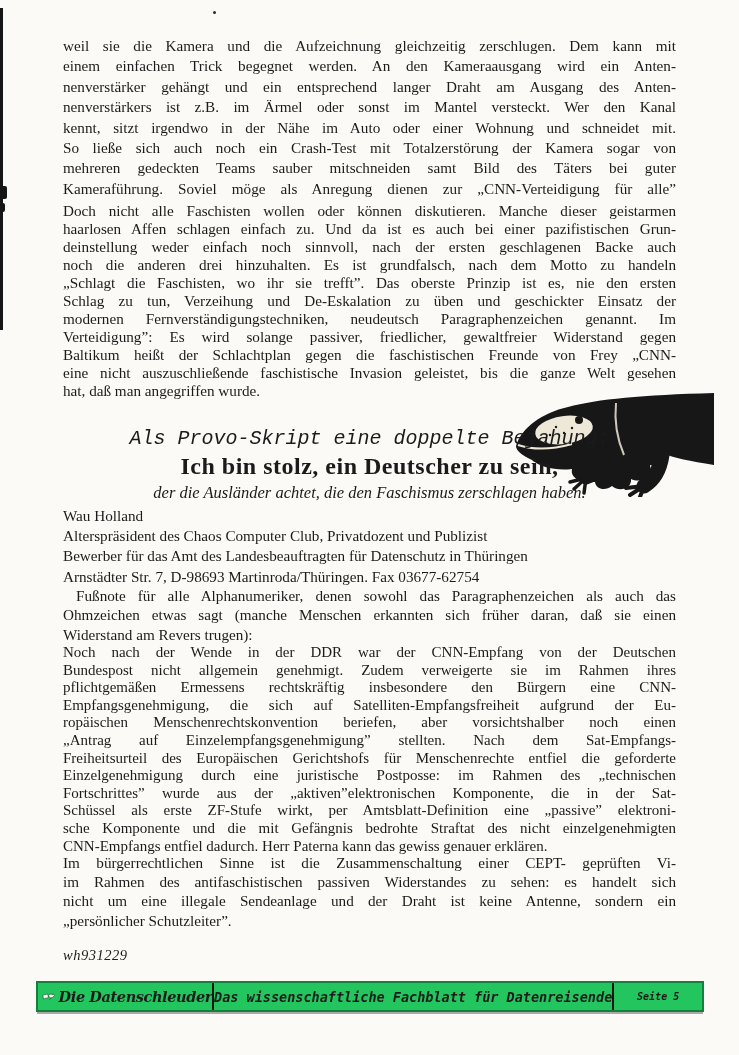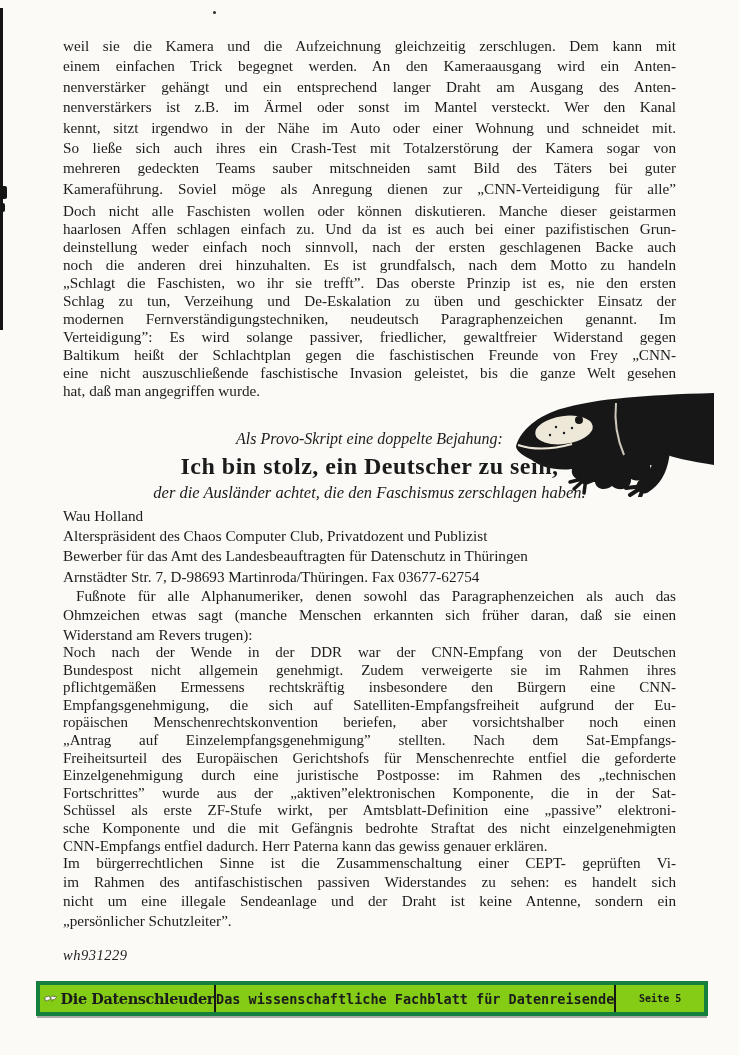--- a/index.html
+++ b/index.html
@@ -22,33 +22,34 @@
   .jline{
     white-space:nowrap;
     text-align:justify;text-align-last:justify;text-justify:inter-word;
   }
   .jline.last{text-align-last:left;}
   .jall .jline.last{text-align-last:justify;}
   .plain .jline{text-align:left;text-align-last:left;}
   .indent1 .jline:first-child{text-indent:13px;}
 
   .prov{position:absolute;left:63px;width:613px;text-align:center;}
-  .kicker{font-style:italic;font-size:16px;line-height:22px;}
+  .kicker{font-style:italic;font-size:20px;line-height:22px;font-family:Liberation Mono, monospace;}
   .title{margin:0;font-size:24px;font-weight:bold;line-height:32px;letter-spacing:.5px;}
   .subtitle{font-style:italic;font-size:16.5px;line-height:22px;}
 
   .whcode{position:absolute;left:63px;top:947px;font-style:italic;font-size:14.5px;letter-spacing:.5px;}
 
   .lizard{position:absolute;right:0;top:383px;width:202px;height:114px;}
 
   
   .footer{
     position:absolute;left:36px;top:981px;width:664px;height:27px;
-    border:4px solid #15803d;display:flex;align-items:stretch;background:#84cc16;
+    border:2px solid #15803d;display:flex;align-items:stretch;background:#22c55e;
     box-shadow:0 3px 0 -1px rgba(20,20,20,.35);
+    font-style:italic;
   }
   .cell{display:flex;align-items:center;justify-content:center;}
   .logo-cell{width:170px;border-right:2px solid #151515;gap:2px;justify-content:flex-start;padding-left:4px;}
   .logo-text{
     font-family:"DejaVu Serif", serif;font-weight:bold;font-size:14.5px;
     letter-spacing:-.4px;transform:scaleY(1.05);white-space:nowrap;
   }
   .center-cell{flex:1;border-radius:13px;}
   .tagline{
     font-family:"DejaVu Sans Mono", monospace;font-weight:bold;font-size:13.5px;
@@ -66,21 +67,21 @@
   <div class="blob1"></div>
   <div class="blob2"></div>
   <div class="dot"></div>
 
   <section class="para jall" style="top:36px;line-height:20.4px">
       <div class="jline">weil sie die Kamera und die Aufzeichnung gleichzeitig zerschlugen. Dem kann mit</div>
       <div class="jline">einem einfachen Trick begegnet werden. An den Kameraausgang wird ein Anten-</div>
       <div class="jline">nenverstärker gehängt und ein entsprechend langer Draht am Ausgang des Anten-</div>
       <div class="jline">nenverstärkers ist z.B. im Ärmel oder sonst im Mantel versteckt. Wer den Kanal</div>
       <div class="jline">kennt, sitzt irgendwo in der Nähe im Auto oder einer Wohnung und schneidet mit.</div>
-      <div class="jline">So ließe sich auch ihres ein Crash-Test mit Totalzerstörung der Kamera sogar von</div>
+      <div class="jline">So ließe sich auch noch ein Crash-Test mit Totalzerstörung der Kamera sogar von</div>
       <div class="jline">mehreren gedeckten Teams sauber mitschneiden samt Bild des Täters bei guter</div>
       <div class="jline last">Kameraführung. Soviel möge als Anregung dienen zur „CNN-Verteidigung für alle”</div>
     </section>
 
   <section class="para" style="top:202px;line-height:18px">
       <div class="jline">Doch nicht alle Faschisten wollen oder können diskutieren. Manche dieser geistarmen</div>
       <div class="jline">haarlosen Affen schlagen einfach zu. Und da ist es auch bei einer pazifistischen Grun-</div>
       <div class="jline">deinstellung weder einfach noch sinnvoll, nach der ersten geschlagenen Backe auch</div>
       <div class="jline">noch die anderen drei hinzuhalten. Es ist grundfalsch, nach dem Motto zu handeln</div>
       <div class="jline">„Schlagt die Faschisten, wo ihr sie trefft”. Das oberste Prinzip ist es, nie den ersten</div>

